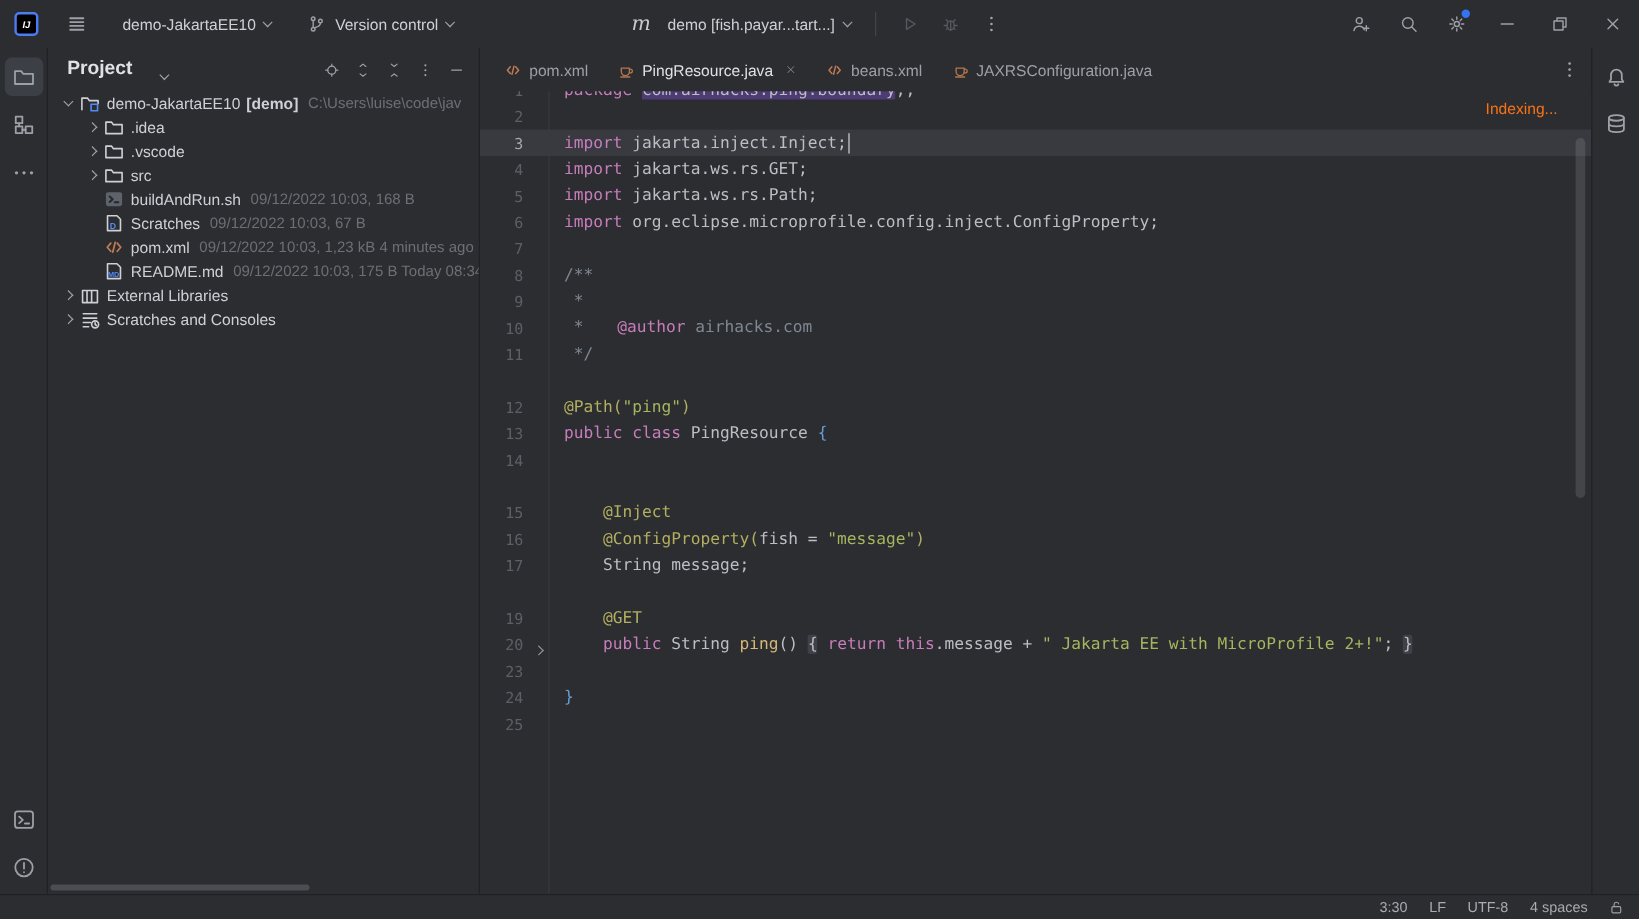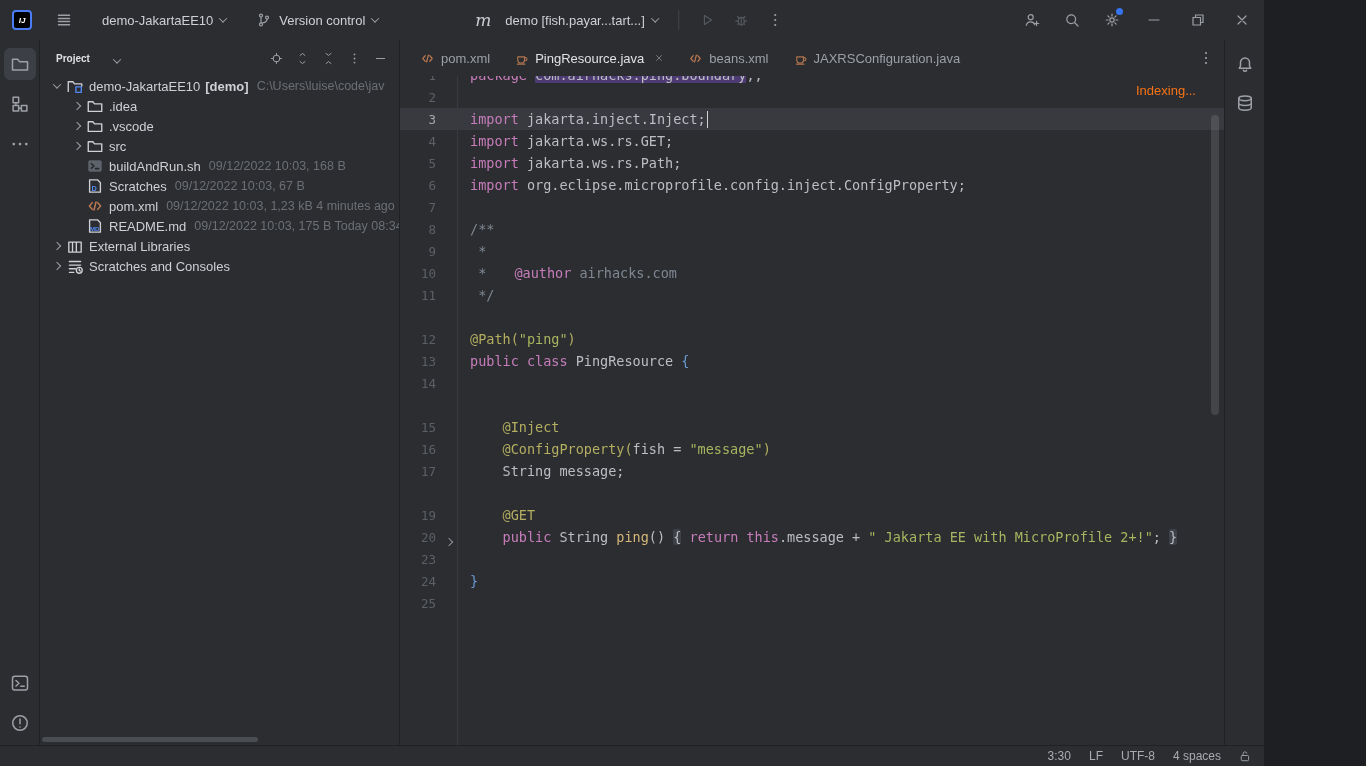--- a/index.html
+++ b/index.html
@@ -1,18 +1,18 @@
 <!DOCTYPE html>
 <html><head>
 <meta charset="utf-8">
 <style>
   * { margin:0; padding:0; box-sizing:border-box; }
   html,body { background:#1E1F22; }
   body { font-family:"Liberation Sans","DejaVu Sans",sans-serif; }
-  .app { position:relative; width:1264px; height:766px; background:#2B2D30; color:#DFE1E5; overflow:hidden; }
+  .app { position:relative; width:1366px; height:766px; background:#2B2D30; color:#DFE1E5; overflow:hidden; }
 
   
   .icon { display:inline-flex; align-items:center; justify-content:center; color:#9DA0A6; }
   .icon svg { width:16px; height:16px; display:block; }
   .icon.sm svg { width:13px; height:13px; }
   .icon.lg svg { width:20px; height:20px; }
   .chev { display:inline-block; width:6px; height:6px; border-right:1.4px solid #9DA0A6; border-bottom:1.4px solid #9DA0A6; transform:rotate(45deg) translate(-1px,-1px); }
   .chev.right { transform:rotate(-45deg); }
 
   
@@ -35,21 +35,21 @@
   .main { position:absolute; top:40px; left:0; right:0; bottom:21px; display:flex; }
   .leftstrip { width:40px; border-right:1px solid #1F2124; display:flex; flex-direction:column; align-items:center; padding:8px 0 6px; gap:8px; }
   .strip-btn { width:32px; height:32px; border-radius:6px; display:flex; align-items:center; justify-content:center; color:#B8BBC1; }
   .strip-btn.active { background:#3C3F45; color:#E2E4E8; }
   .strip-spacer { flex:1; }
   .rightstrip { width:40px; border-left:1px solid #1F2124; display:flex; flex-direction:column; align-items:center; padding:8px 0; gap:7px; }
 
   
   .project-panel { width:360px; border-right:1px solid #1F2124; position:relative; overflow:hidden; }
   .pp-header { height:36px; display:flex; align-items:center; padding:0 6px 0 16px; }
-  .pp-title { display:flex; align-items:flex-end; gap:24px; font-size:10px; font-weight:bold; color:#DFE1E5; }
+  .pp-title { display:flex; align-items:flex-end; gap:24px; font-size:16px; font-weight:bold; color:#DFE1E5; }
   .pp-actions { margin-left:auto; display:flex; align-items:center; }
   .pp-actions .icon-btn { width:26px; height:26px; }
   .tree { font-size:13px; color:#CED0D6; }
   .tree-row { height:20px; display:flex; align-items:center; white-space:nowrap; overflow:hidden; cursor:default; }
   .tree-row.selected { background:#45423A; }
   .tr-chev { width:18px; flex:none; display:flex; align-items:center; justify-content:center; }
   .tr-icon { width:18px; flex:none; display:flex; align-items:center; justify-content:center; margin-right:5px; }
   .tr-badge { font-weight:bold; margin-left:5px; }
   .tr-path, .tr-meta { color:#6C7076; margin-left:8px; font-size:12.5px; }
   .hthumb { position:absolute; left:2px; bottom:3px; width:216px; height:5px; background:#4A4D52; border-radius:3px; }

